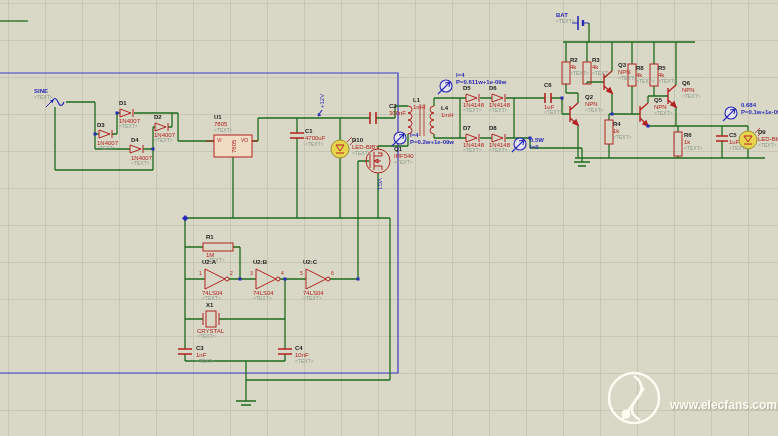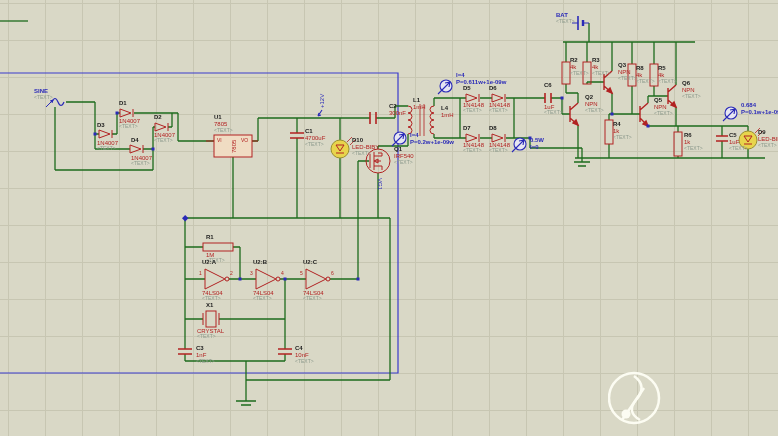--- a/index.html
+++ b/index.html
@@ -388,15 +388,16 @@
 <span class="lab blue" style="left:741px;top:102px">0.684</span>
 <span class="lab blue" style="left:741px;top:109px">P=0.1w+1e-09w</span>
 
 <div class="wm">
   <svg width="56" height="80" style="position:absolute;left:-6px;top:8px">
     <circle cx="26" cy="40" r="25" fill="none" stroke="#fcfcf2" stroke-width="2.5"></circle>
     <path d="M26,18 q14,10 2,24 q-10,12 4,20" fill="none" stroke="#fcfcf2" stroke-width="2.5"></path>
     <circle cx="18" cy="56" r="4.5" fill="#fcfcf2"></circle>
     <path d="M14,62 L36,30" stroke="#fcfcf2" stroke-width="2.5"></path>
   </svg>
+  <div class="t2">www.elecfans.com</div>
 </div>
 
 </div>
 
 </body></html>

